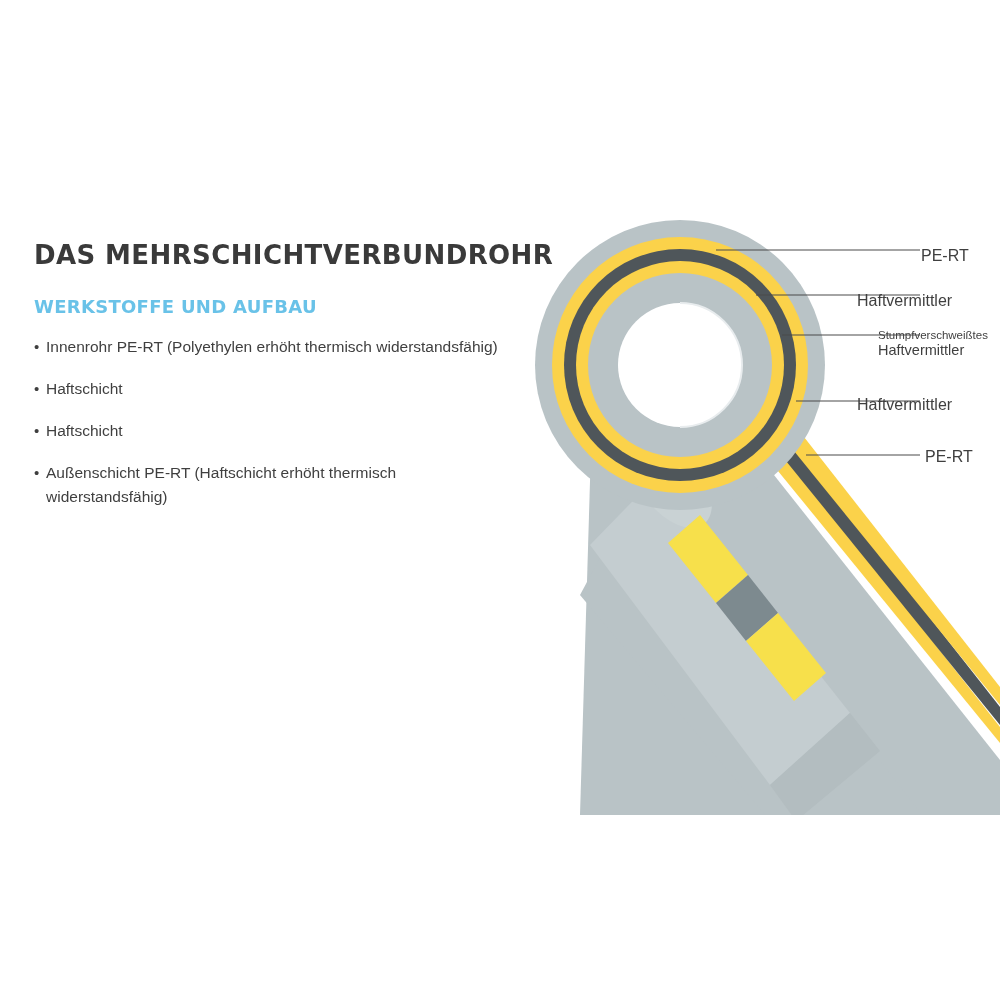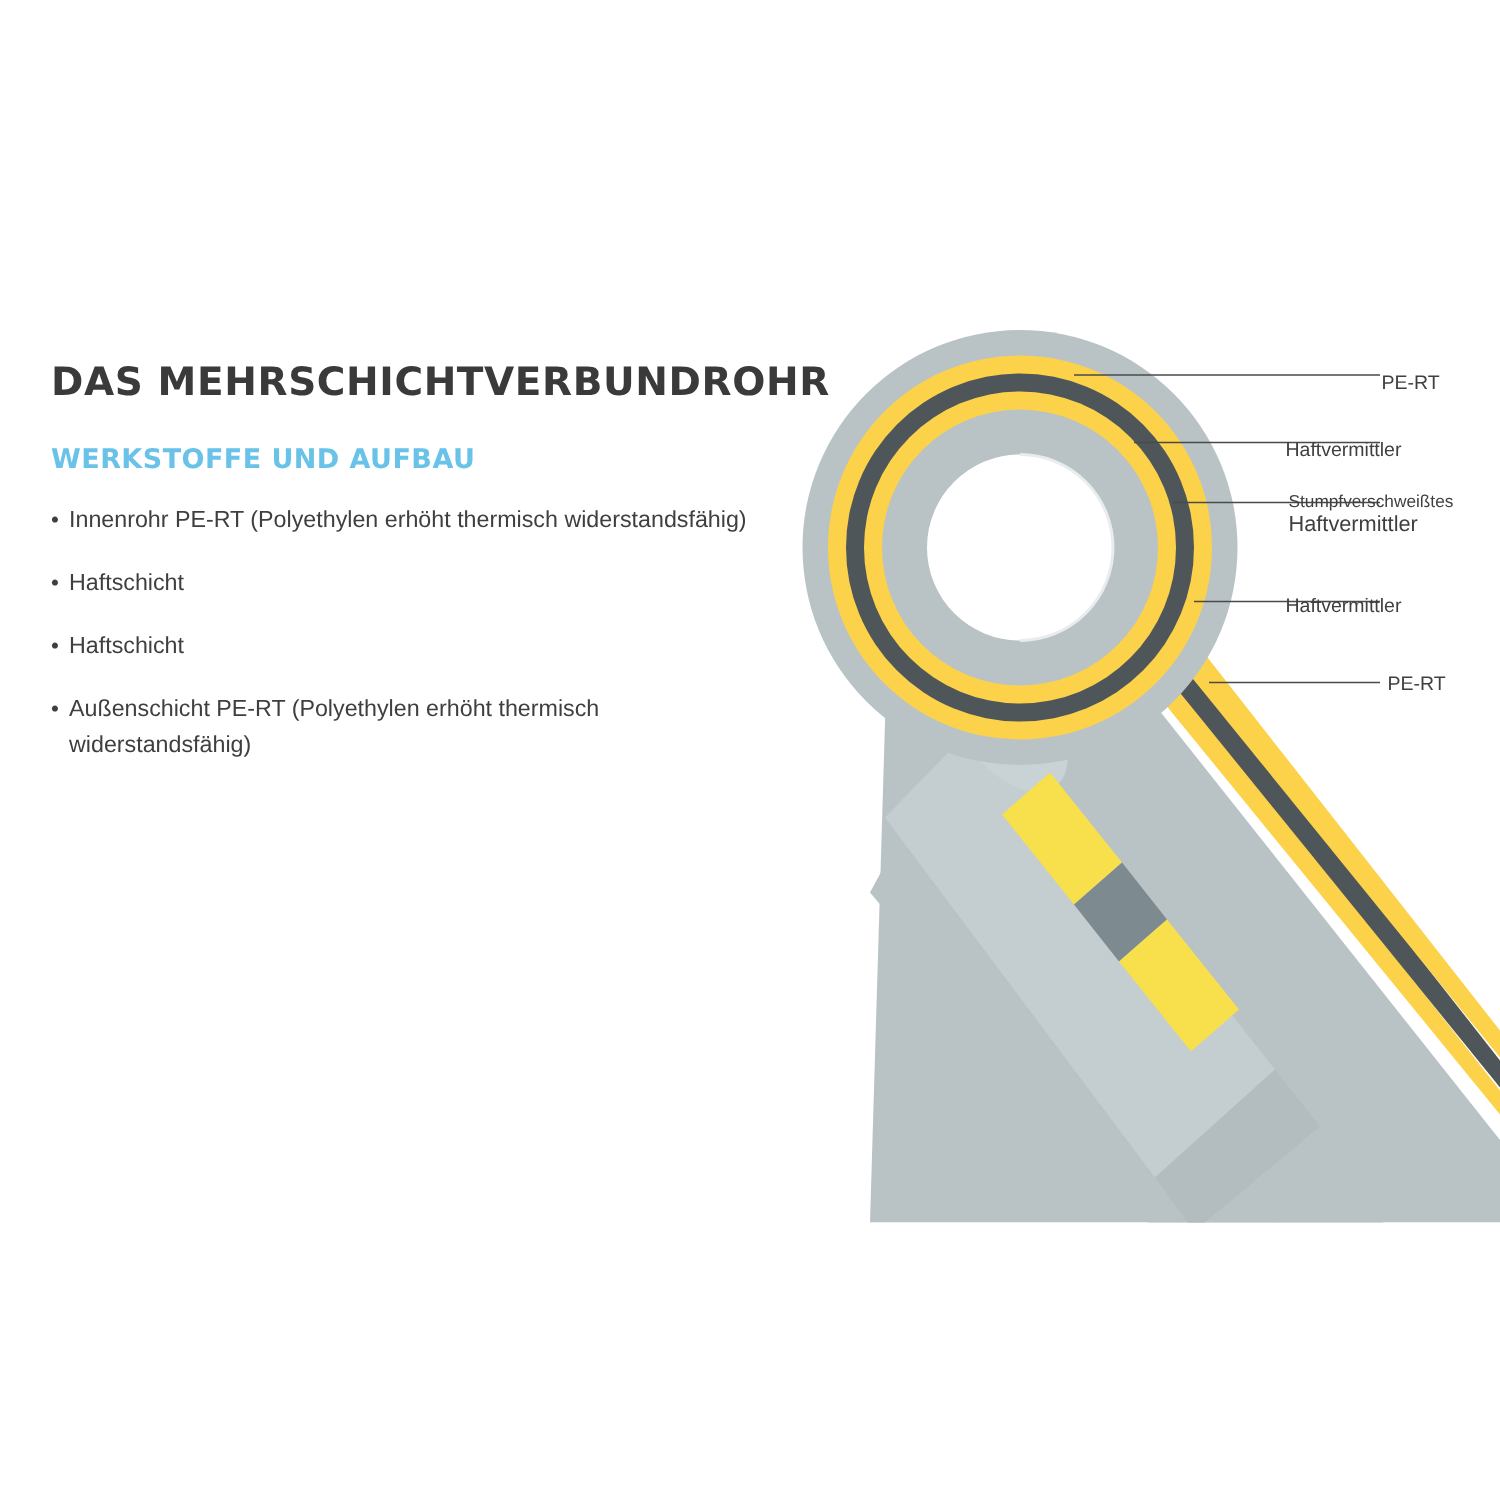--- a/index.html
+++ b/index.html
@@ -71,52 +71,52 @@
     width: 480px;
     height: 600px;
   }
   #illustration svg {
     display: block;
   }
 
   
   .callout {
     position: absolute;
-    font-size: 13px;
+    font-size: 16px;
     color: #3f3f3f;
     white-space: nowrap;
     font-family: "Liberation Sans", sans-serif;
   }
   .callout.small {
     font-size: 11.5px;
     line-height: 1.15;
   }
   .callout.small .big {
     font-size: 14.5px;
     display: block;
   }
   #callout-pert-top    { left: 921px; top: 247px; }
   #callout-haft-top    { left: 857px; top: 292px; }
-  #callout-alu         { left: 859px; top: 329px; }
+  #callout-alu         { left: 878px; top: 329px; }
   #callout-haft-bottom { left: 857px; top: 396px; }
   #callout-pert-bottom { left: 925px; top: 448px; }
 </style>
 </head>
 <body>
 
 <div id="page">
 
   <div id="text-block">
     <h1 id="main-title">DAS MEHRSCHICHTVERBUNDROHR</h1>
     <h2 id="subtitle">WERKSTOFFE UND AUFBAU</h2>
     <ul id="bullet-list">
       <li>Innenrohr PE-RT (Polyethylen erhöht thermisch widerstandsfähig)</li>
       <li>Haftschicht</li>
       <li>Haftschicht</li>
-      <li>Außenschicht PE-RT (Polyethylen erhöht thermisch widerstandsfähig)</li>
+      <li>Außenschicht PE-RT (Haftschicht erhöht thermisch widerstandsfähig)</li>
     </ul>
   </div>
 
   <div id="illustration">
     <svg width="480" height="600" viewBox="0 0 480 600" xmlns="http://www.w3.org/2000/svg">
       <defs>
         <clipPath id="clipRing">
           <circle cx="160" cy="150" r="145"></circle>
         </clipPath>
       </defs>

